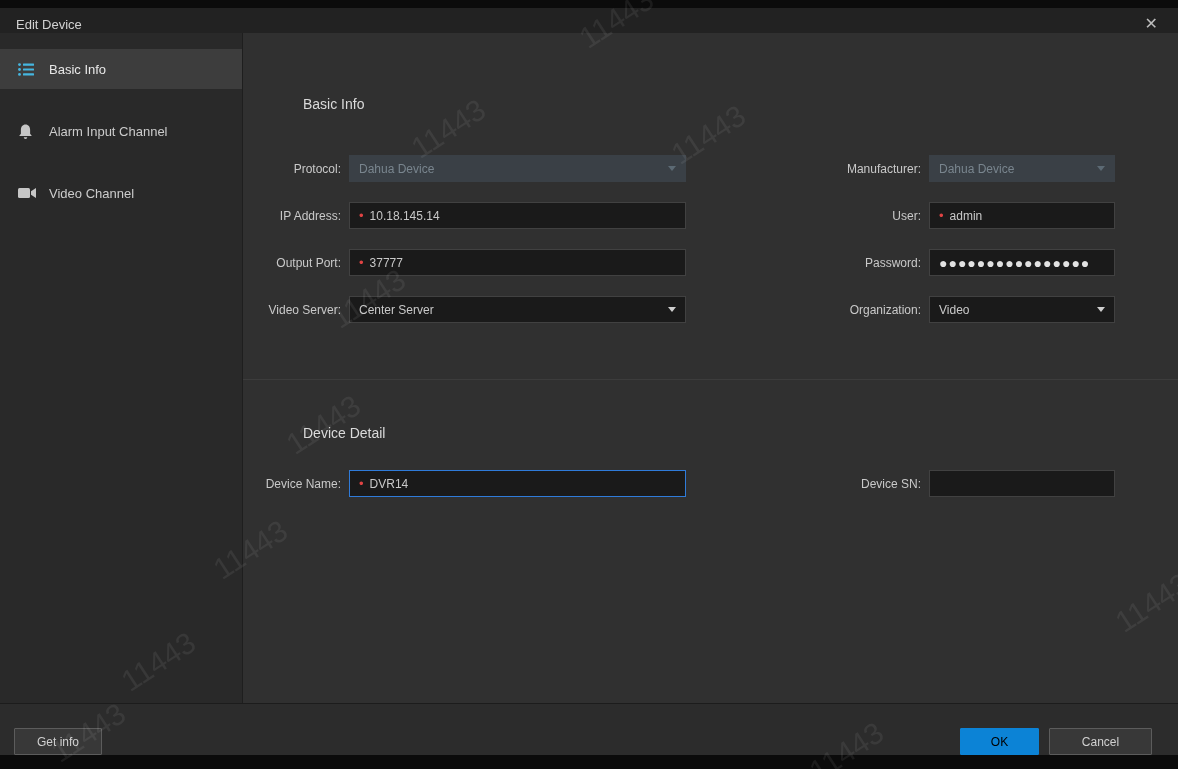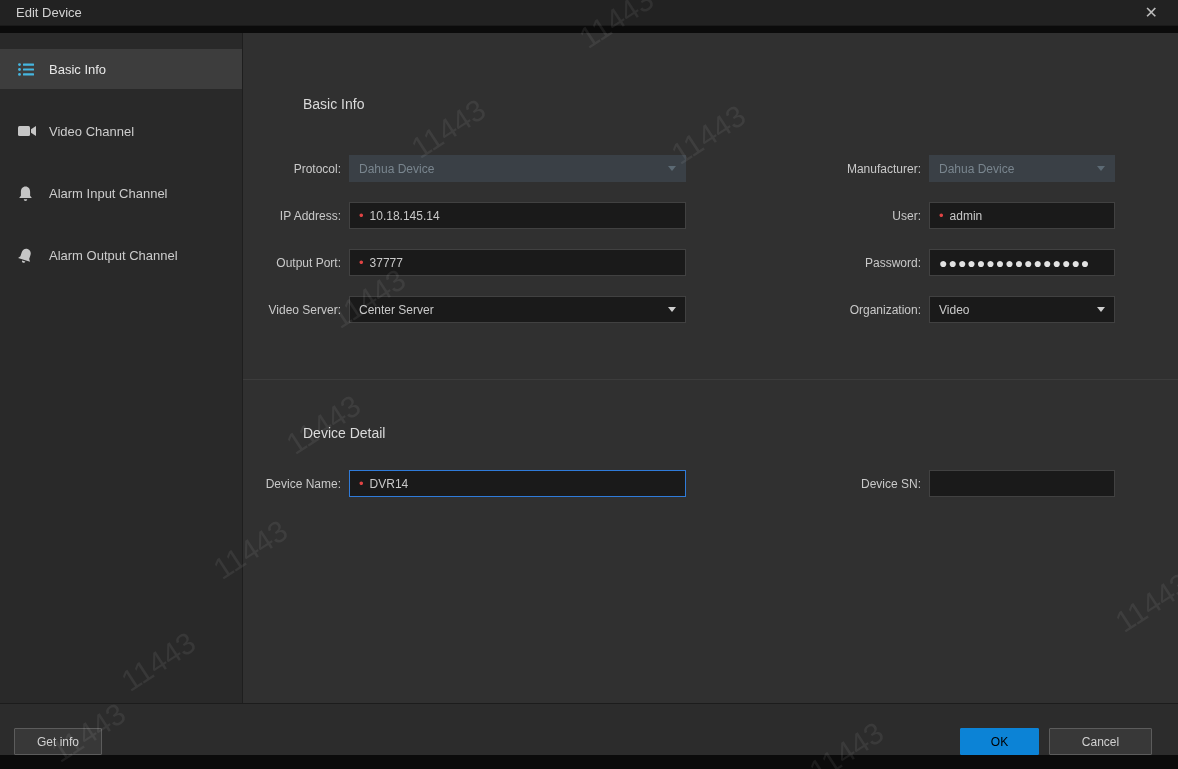--- a/index.html
+++ b/index.html
@@ -4,21 +4,21 @@
 <style>
   html,body{margin:0;padding:0;}
   body{background:#000;}
   .stage{
     position:relative;width:1178px;height:769px;overflow:hidden;
     background:#0b0b0b;font-family:"Liberation Sans",sans-serif;
     -webkit-font-smoothing:antialiased;
   }
   
   .titlebar{
-    position:absolute;left:0;top:0;width:1178px;height:26px;background:#222222;
+    position:absolute;left:0;top:8px;width:1178px;height:33px;background:#222222;
     display:flex;align-items:center;padding:0 16px;box-sizing:border-box;
     border-bottom:1px solid #1a1a1a;
   }
   .titlebar .title{font-size:13px;color:#d2d2d2;}
   .titlebar .close{
     margin-left:auto;font-size:16px;color:#bdbdbd;cursor:pointer;line-height:1;
     padding:2px 4px;
   }
   
   .sidebar{
@@ -104,50 +104,39 @@
               <rect x="5" y="5.4" width="11" height="2.2" rx="0.5"></rect>
               <circle cx="1.5" cy="11.4" r="1.4"></circle>
               <rect x="5" y="10.3" width="11" height="2.2" rx="0.5"></rect>
             </g>
           </svg>
       </span>
       <span class="side-label">Basic Info</span>
     </div>
     <div class="side-item">
       <span class="icon">
+        <svg width="15" height="15" viewBox="0 0 24 26">
+            <g fill="#c6c6c6">
+              <path d="M12 1c-5 0-8 4-8 9v7l-3 4h22l-3-4v-7c0-5-3-9-8-9z"></path>
+              <path d="M9 23a3 3 0 0 0 6 0z"></path>
+            </g>
+          </svg>
+      </span>
+      <span class="side-label">Alarm Input Channel</span>
+    </div>
+    <div class="side-item">
+      <span class="icon">
         <svg width="18" height="12" viewBox="0 0 18 12">
             <g fill="#c6c6c6">
               <rect x="0" y="1" width="12" height="10" rx="1.5"></rect>
               <path d="M13 4.2 L18 1 V11 L13 7.8 Z"></path>
             </g>
           </svg>
       </span>
       <span class="side-label">Video Channel</span>
-    </div>
-    <div class="side-item">
-      <span class="icon">
-        <svg width="15" height="15" viewBox="0 0 24 26">
-            <g fill="#c6c6c6">
-              <path d="M12 1c-5 0-8 4-8 9v7l-3 4h22l-3-4v-7c0-5-3-9-8-9z"></path>
-              <path d="M9 23a3 3 0 0 0 6 0z"></path>
-            </g>
-          </svg>
-      </span>
-      <span class="side-label">Alarm Input Channel</span>
-    </div>
-    <div class="side-item">
-      <span class="icon">
-        <svg width="15" height="15" viewBox="0 0 24 26">
-            <g fill="#c6c6c6" transform="rotate(18 12 13)">
-              <path d="M12 1c-5 0-8 4-8 9v7l-3 4h22l-3-4v-7c0-5-3-9-8-9z"></path>
-              <path d="M9 23a3 3 0 0 0 6 0z"></path>
-            </g>
-          </svg>
-      </span>
-      <span class="side-label">Alarm Output Channel</span>
     </div>
   </div>
 
   <div class="content">
 
     <div class="section-title">Basic Info</div>
 
     <div class="row first">
       <span class="lbl l1">Protocol:</span>
       <div class="field w-lg dropdown disabled">

